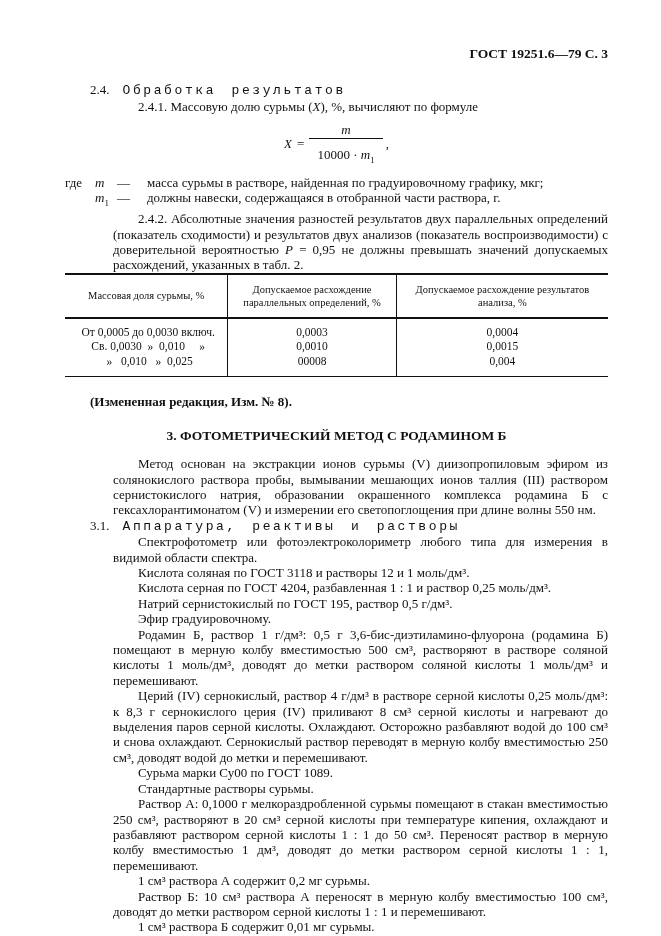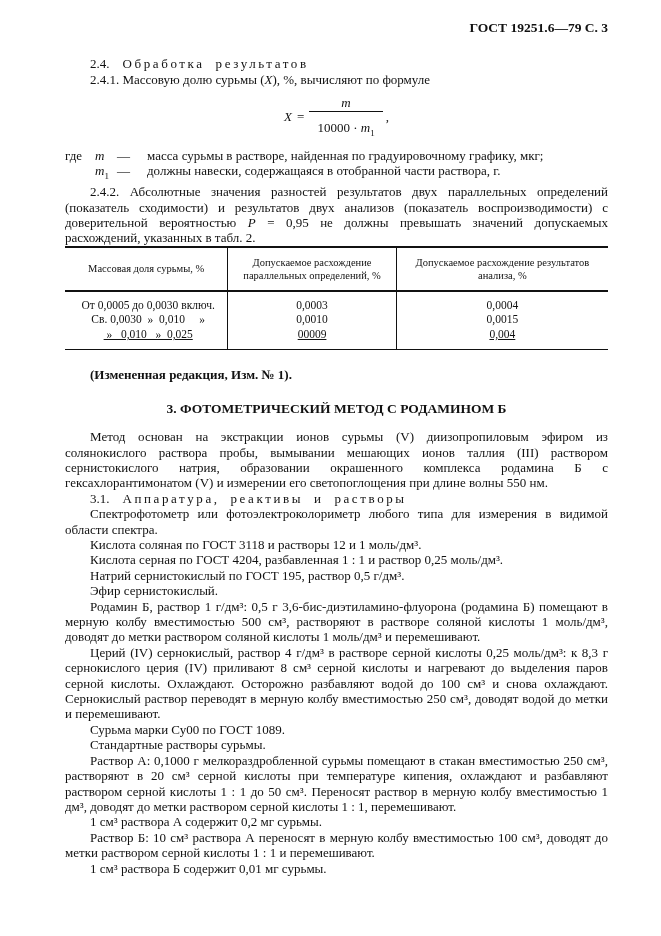--- a/index.html
+++ b/index.html
@@ -4,35 +4,35 @@
 <style>
   html,body { margin:0; padding:0; background:#ffffff; }
   body {
     width:661px; height:936px;
     font-family:"Liberation Serif","DejaVu Serif",serif;
     color:#111;
   }
   .page {
     box-sizing:border-box;
     width:661px; height:936px;
-    padding:20px 53px 0 65px;
+    padding:46px 53px 0 65px;
     overflow:hidden;
     background:#fff;
   }
   .doc-header {
     text-align:right;
     font-weight:bold;
     font-size:13.5px;
     margin:0 0 21px 0;
   }
   p { margin:0; font-size:13px; line-height:15.4px; }
-  .just { text-align:justify; }
+  .just { text-align:justify;margin-left:48px; }
   .ind { text-indent:25px; }
   .bold { font-weight:bold; }
-  .spaced { letter-spacing:2.6px; word-spacing:5px; }
+  .spaced { letter-spacing:2.6px; word-spacing:5px;font-family:Liberation Mono, monospace; }
   .subhead { font-size:13px; line-height:15.4px; text-indent:25px; }
   .subhead .num { letter-spacing:normal; margin-right:13px; }
 
   
   .formula {
     text-align:center;
     font-size:13px;
     margin:8px 0 7px 0;
   }
   .f-var { font-style:italic; }
@@ -74,21 +74,21 @@
   table.t2 td {
     font-size:11.5px;
     line-height:14.5px;
     text-align:center;
     padding:0 6px;
   }
   table.t2 td.c1 { text-align:center; padding-left:10px; }
   table.t2 th:nth-child(2), table.t2 td:nth-child(2),
   table.t2 th:nth-child(3), table.t2 td:nth-child(3) { border-left:1.5px solid #111; }
   table.t2 tbody tr:first-child td { padding-top:6px; }
-  table.t2 tbody tr:last-child td { padding-bottom:8px;text-decoration:underline; }
+  table.t2 tbody tr:last-child td { padding-bottom:8px; }
   .col1 { width:30%; } .col2 { width:31%; } .col3 { width:39%; }
 
   .s3-title {
     text-align:center;
     font-weight:bold;
     font-size:13.5px;
     margin:18px 0 13px 0;
   }
 </style>
 </head>
@@ -139,39 +139,39 @@
         <td>0,0003</td>
         <td>0,0004</td>
       </tr>
       <tr>
         <td class="c1">Св. 0,0030&nbsp;&nbsp;»&nbsp;&nbsp;0,010&nbsp;&nbsp;&nbsp;&nbsp;&nbsp;»</td>
         <td>0,0010</td>
         <td>0,0015</td>
       </tr>
       <tr>
         <td class="c1">&nbsp;»&nbsp;&nbsp;&nbsp;0,010&nbsp;&nbsp;&nbsp;»&nbsp;&nbsp;0,025</td>
-        <td>00009</td>
+        <td>00008</td>
         <td>0,004</td>
       </tr>
     </tbody>
   </table>
 
-  <p class="ind bold">(Измененная редакция, Изм. № 1).</p>
+  <p class="ind bold">(Измененная редакция, Изм. № 8).</p>
 
   <p class="s3-title">3. ФОТОМЕТРИЧЕСКИЙ МЕТОД С РОДАМИНОМ Б</p>
 
   <p class="just ind">Метод основан на экстракции ионов сурьмы (V) диизопропиловым эфиром из солянокислого раствора пробы, вымывании мешающих ионов таллия (III) раствором сернистокислого натрия, образовании окрашенного комплекса родамина Б с гексахлорантимонатом (V) и измерении его светопоглощения при длине волны 550 нм.</p>
 
   <p class="subhead"><span class="num">3.1.</span><span class="spaced">Аппаратура, реактивы и растворы</span></p>
 
   <p class="just ind">Спектрофотометр или фотоэлектроколориметр любого типа для измерения в видимой области спектра.</p>
   <p class="just ind">Кислота соляная по ГОСТ 3118 и растворы 12 и 1 моль/дм³.</p>
   <p class="just ind">Кислота серная по ГОСТ 4204, разбавленная 1 : 1 и раствор 0,25 моль/дм³.</p>
   <p class="just ind">Натрий сернистокислый по ГОСТ 195, раствор 0,5 г/дм³.</p>
-  <p class="just ind">Эфир сернистокислый.</p>
+  <p class="just ind">Эфир градуировочному.</p>
   <p class="just ind">Родамин Б, раствор 1 г/дм³: 0,5 г 3,6-бис-диэтиламино-флуорона (родамина Б) помещают в мерную колбу вместимостью 500 см³, растворяют в растворе соляной кислоты 1 моль/дм³, доводят до метки раствором соляной кислоты 1 моль/дм³ и перемешивают.</p>
   <p class="just ind">Церий (IV) сернокислый, раствор 4 г/дм³ в растворе серной кислоты 0,25 моль/дм³: к 8,3 г сернокислого церия (IV) приливают 8 см³ серной кислоты и нагревают до выделения паров серной кислоты. Охлаждают. Осторожно разбавляют водой до 100 см³ и снова охлаждают. Сернокислый раствор переводят в мерную колбу вместимостью 250 см³, доводят водой до метки и перемешивают.</p>
   <p class="just ind">Сурьма марки Су00 по ГОСТ 1089.</p>
   <p class="just ind">Стандартные растворы сурьмы.</p>
   <p class="just ind">Раствор А: 0,1000 г мелкораздробленной сурьмы помещают в стакан вместимостью 250 см³, растворяют в 20 см³ серной кислоты при температуре кипения, охлаждают и разбавляют раствором серной кислоты 1 : 1 до 50 см³. Переносят раствор в мерную колбу вместимостью 1 дм³, доводят до метки раствором серной кислоты 1 : 1, перемешивают.</p>
   <p class="just ind">1 см³ раствора А содержит 0,2 мг сурьмы.</p>
   <p class="just ind">Раствор Б: 10 см³ раствора А переносят в мерную колбу вместимостью 100 см³, доводят до метки раствором серной кислоты 1 : 1 и перемешивают.</p>
   <p class="just ind">1 см³ раствора Б содержит 0,01 мг сурьмы.</p>
 
 </div>

